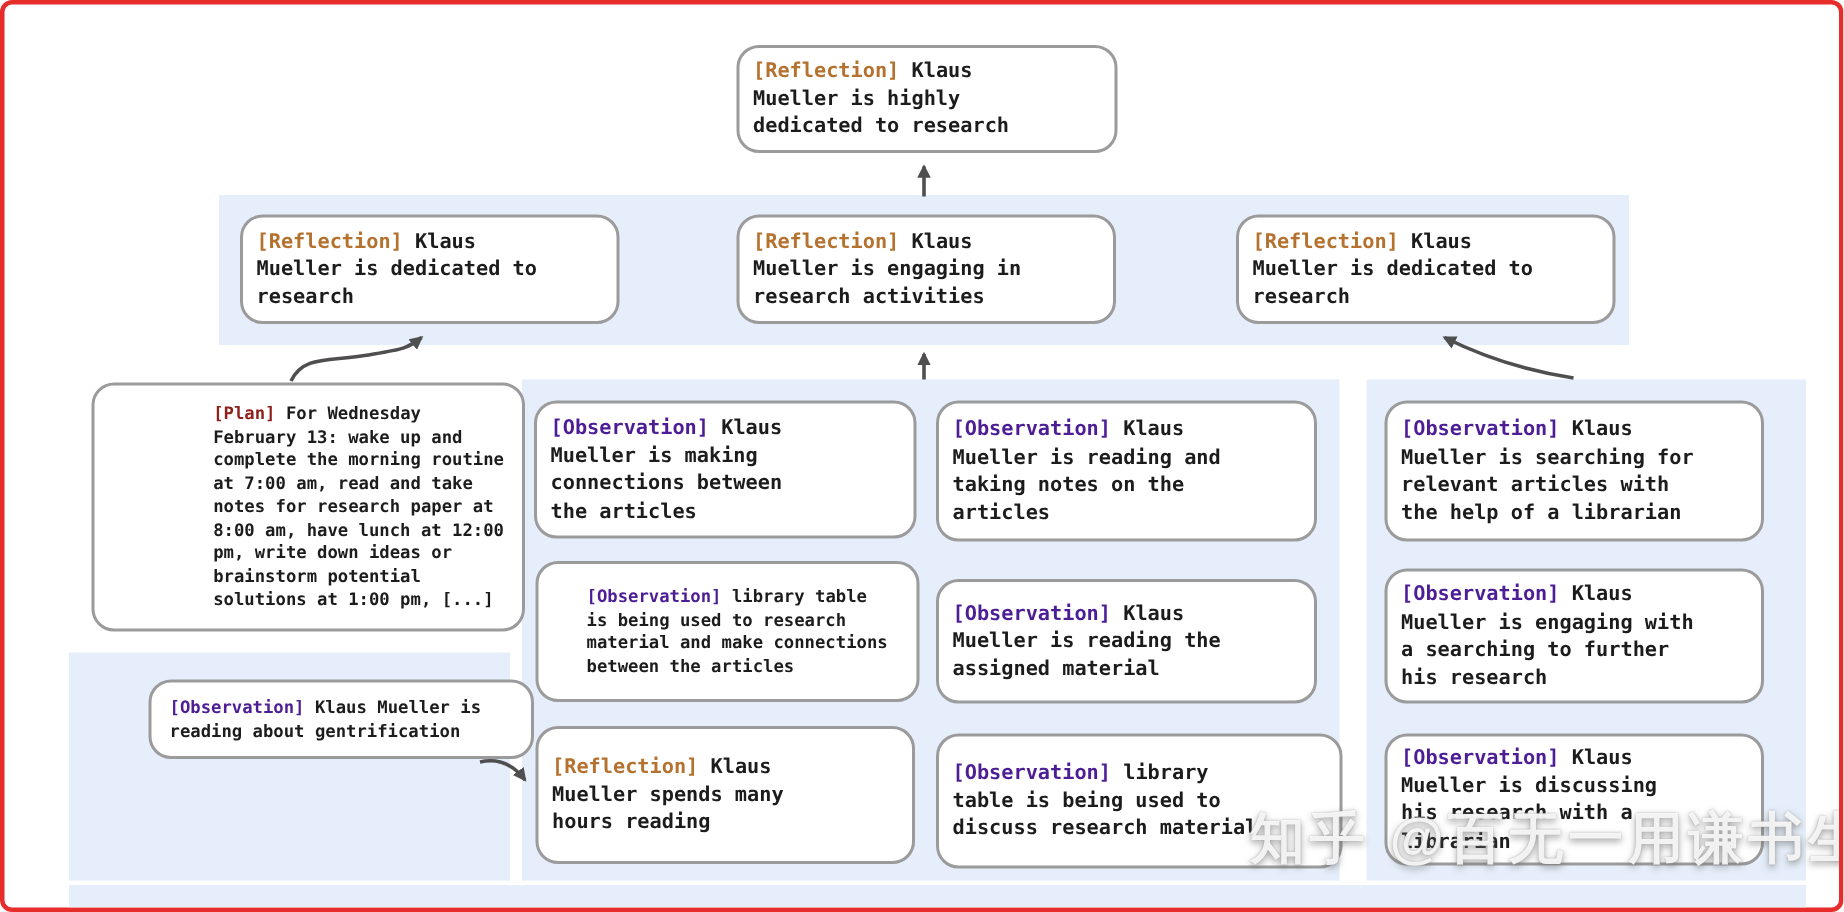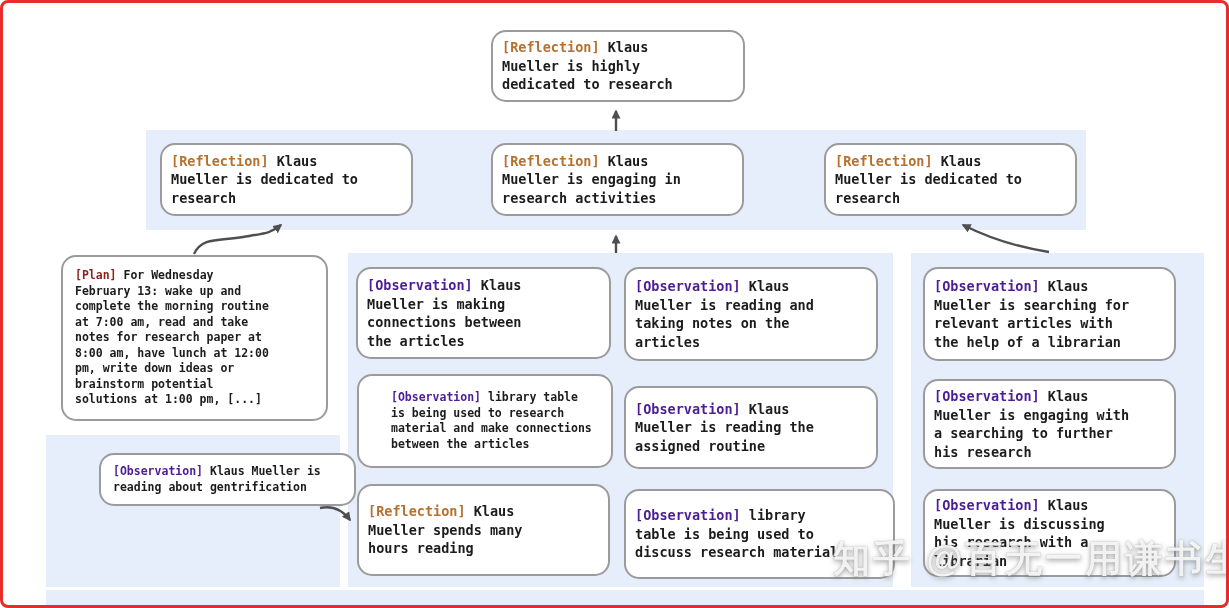--- a/index.html
+++ b/index.html
@@ -69,21 +69,21 @@
     <div><span class="lbl-reflection">[Reflection]</span> <span class="txt">Klaus
 Mueller is engaging in
 research activities</span></div>
   </div>
   <div class="node big" style="left:821px;top:140px;width:253px;height:73px;">
     <div><span class="lbl-reflection">[Reflection]</span> <span class="txt">Klaus
 Mueller is dedicated to
 research</span></div>
   </div>
 
-  <div class="node small" style="left:58px;top:252px;width:267px;height:166px;">
+  <div class="node small" style="left:58px;top:252px;width:289px;height:166px;justify-content:flex-end;">
     <div><span class="lbl-plan">[Plan]</span> <span class="txt">For Wednesday
 February 13: wake up and
 complete the morning routine
 at 7:00 am, read and take
 notes for research paper at
 8:00 am, have lunch at 12:00
 pm, write down ideas or
 brainstorm potential
 solutions at 1:00 pm, [...]</span></div>
   </div>
@@ -113,21 +113,21 @@
 
   <div class="node big" style="left:621px;top:264px;width:254px;height:94px;">
     <div><span class="lbl-observation">[Observation]</span> <span class="txt">Klaus
 Mueller is reading and
 taking notes on the
 articles</span></div>
   </div>
   <div class="node big" style="left:621px;top:383px;width:254px;height:83px;">
     <div><span class="lbl-observation">[Observation]</span> <span class="txt">Klaus
 Mueller is reading the
-assigned routine</span></div>
+assigned material</span></div>
   </div>
   <div class="node big" style="left:621px;top:486px;width:271px;height:90px;">
     <div><span class="lbl-observation">[Observation]</span> <span class="txt">library
 table is being used to
 discuss research material</span></div>
   </div>
 
   <div class="node big" style="left:920px;top:264px;width:253px;height:94px;">
     <div><span class="lbl-observation">[Observation]</span> <span class="txt">Klaus
 Mueller is searching for

